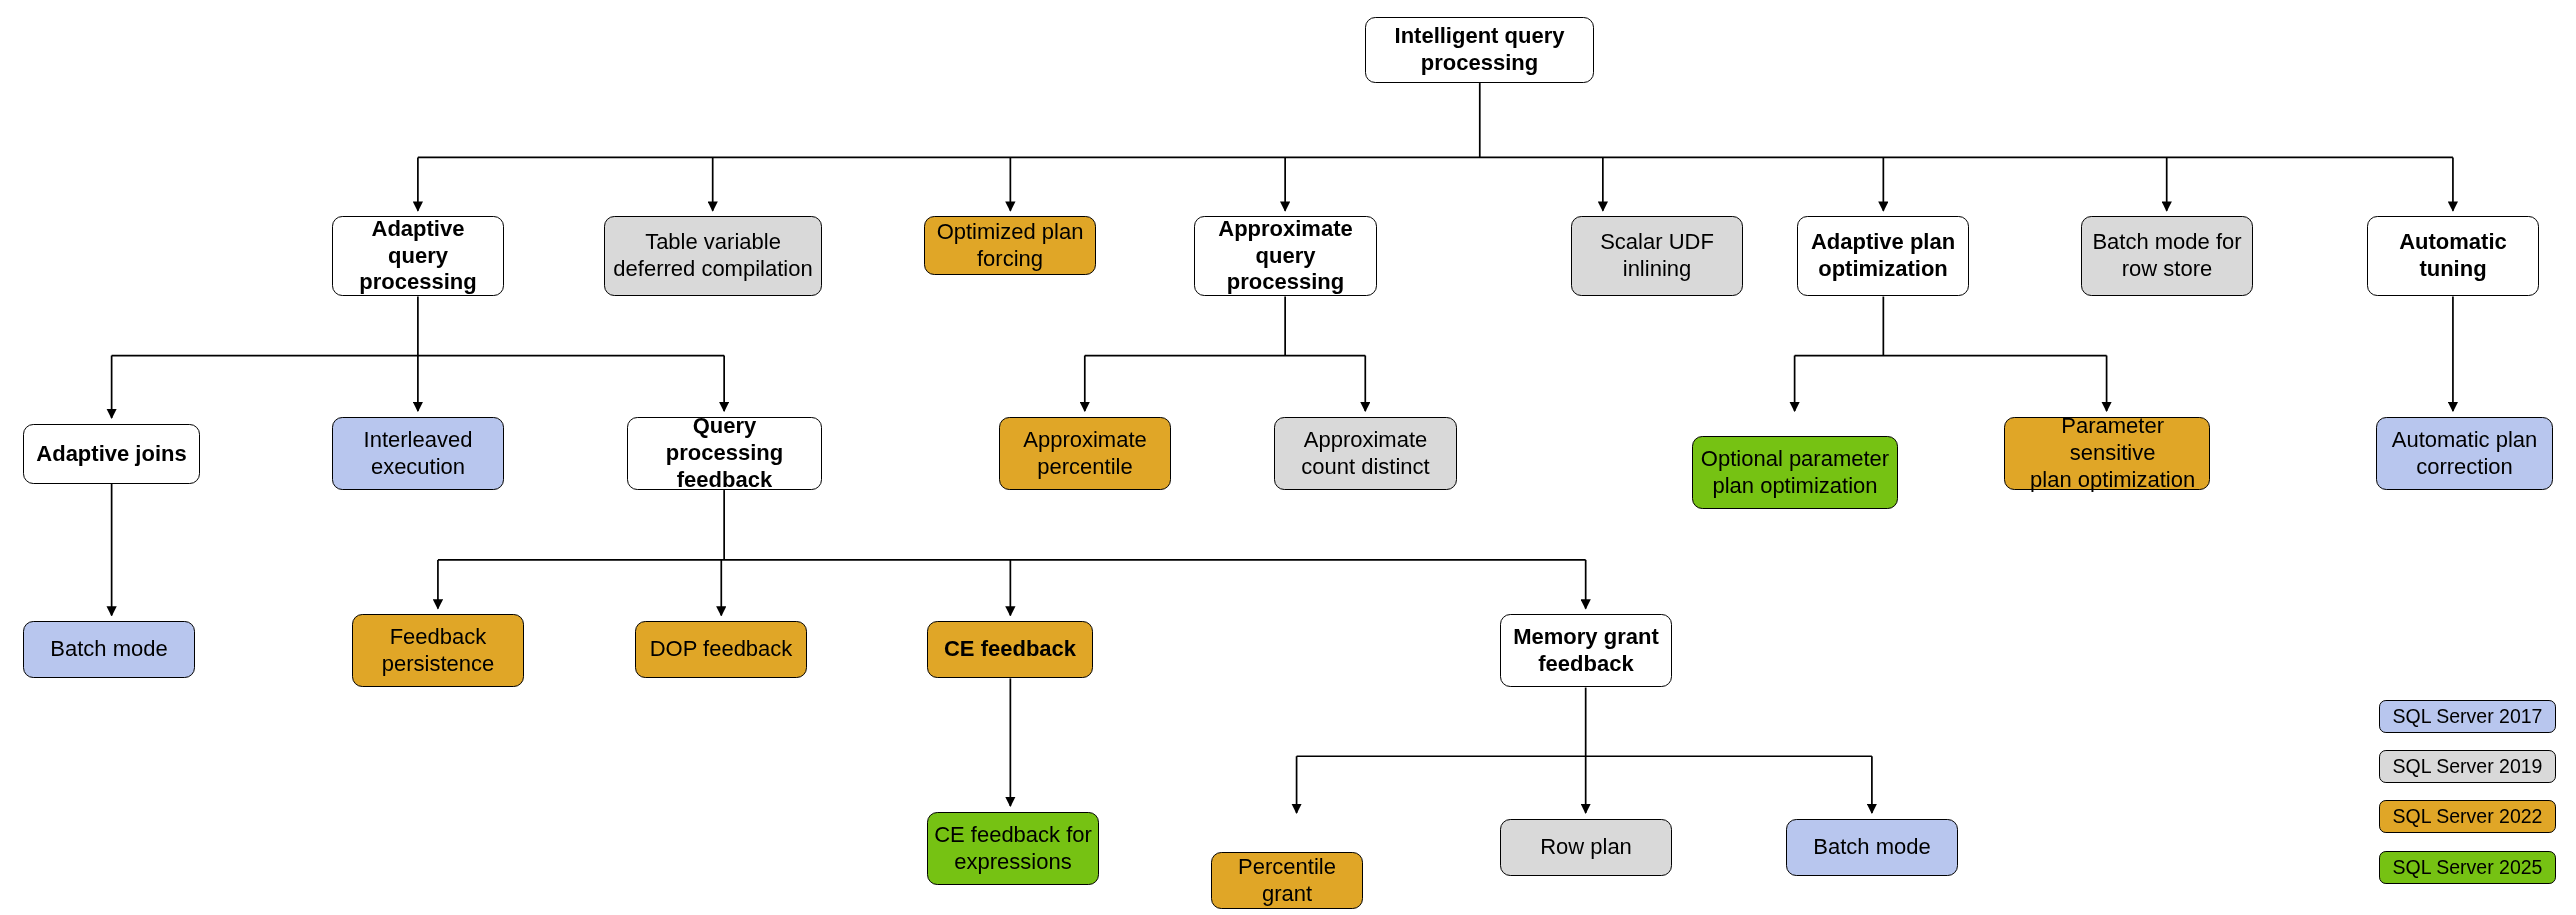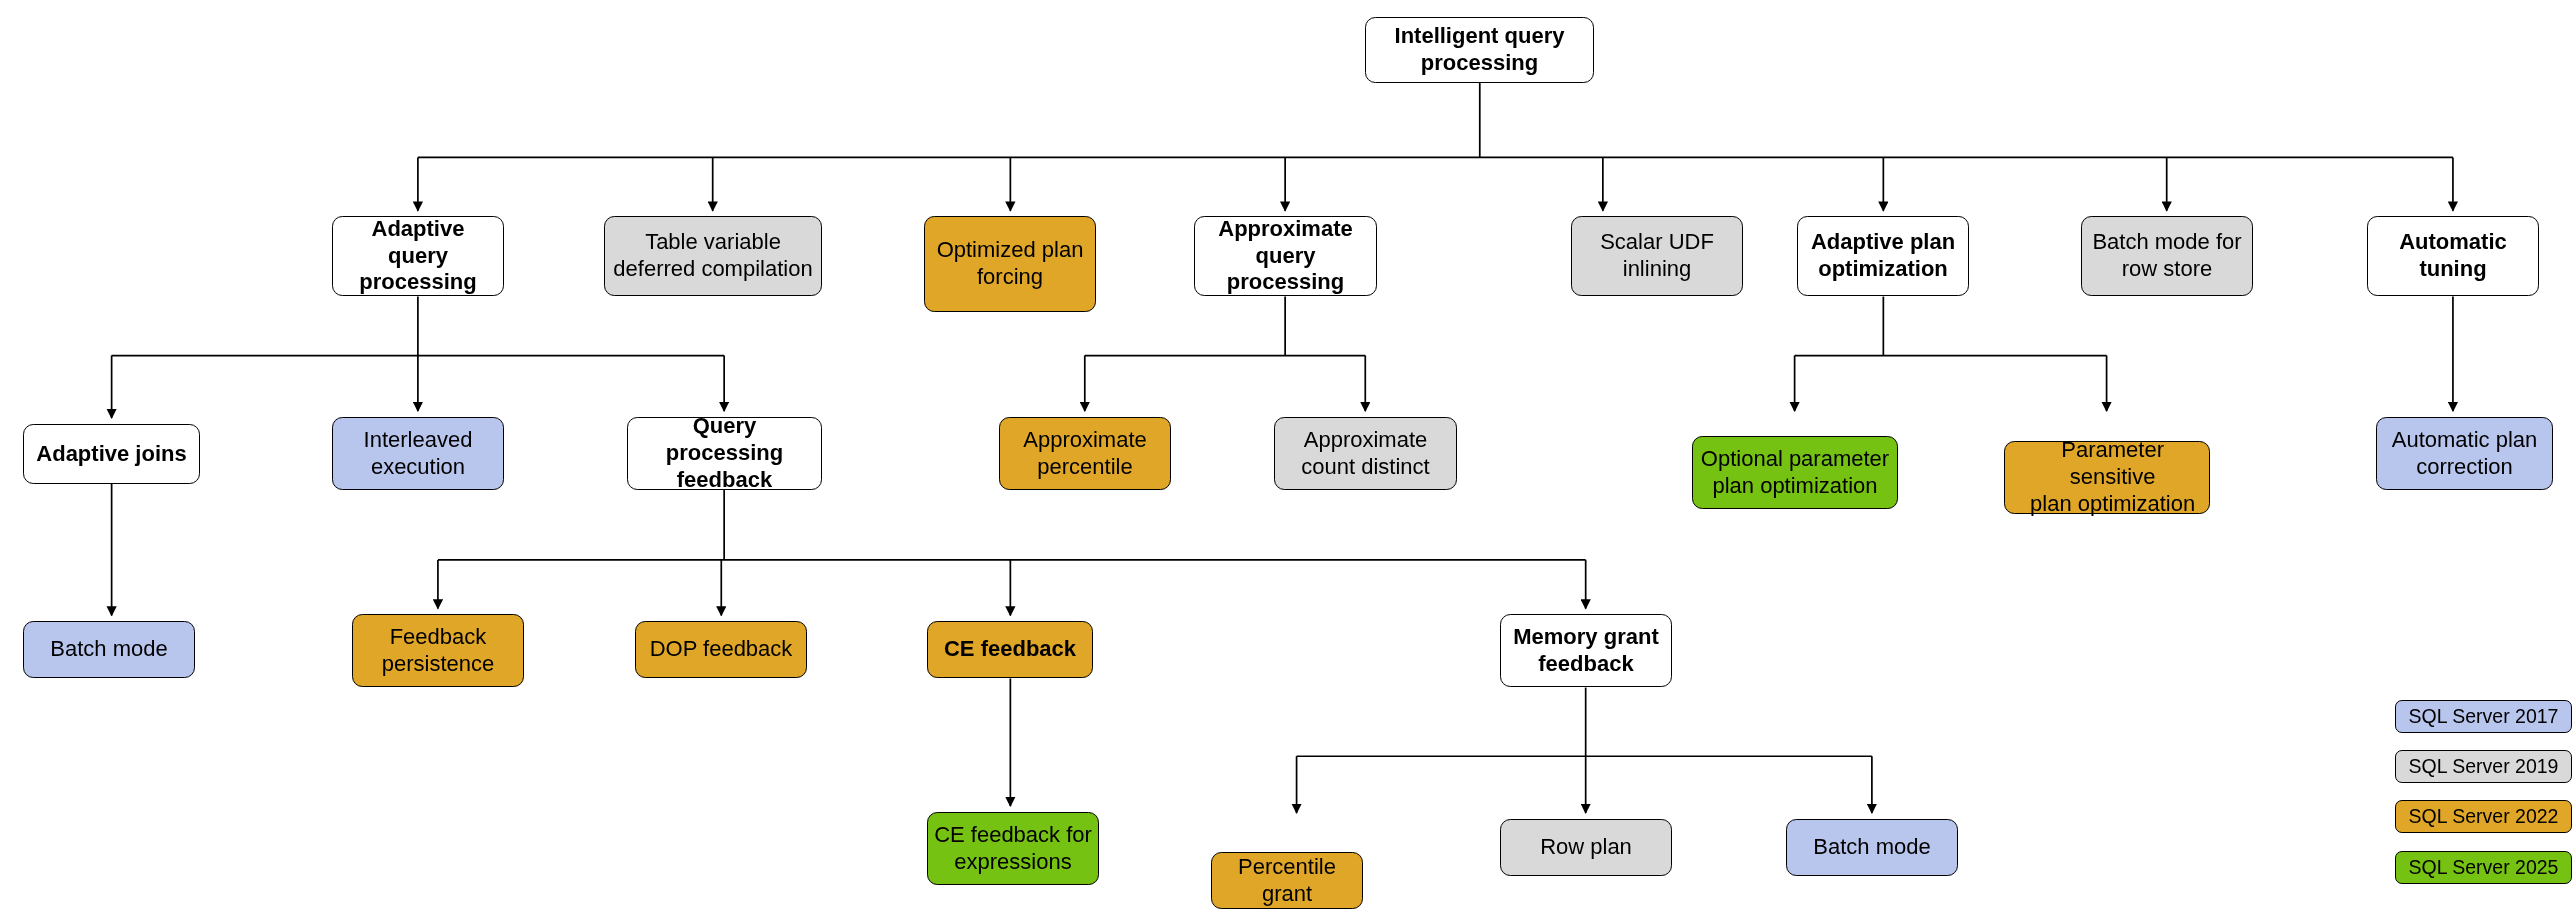--- a/index.html
+++ b/index.html
@@ -48,21 +48,20 @@
     position: absolute;
     box-sizing: border-box;
     border: 1.7px solid #000000;
     border-radius: 6.9px;
     display: flex;
     align-items: center;
     justify-content: center;
     font-size: 19.5px;
     color: #000000;
     font-weight: normal;
-    margin-left: 16px;
   }
 </style>
 </head>
 <body>
 
 <div id="canvas">
   <svg id="edges" viewBox="0 0 4500 1600">
     <defs>
       <marker id="arrow" viewBox="0 0 10 10" refX="9" refY="5" markerWidth="6" markerHeight="6" orient="auto-start-reverse">
         <path d="M 0 0 L 10 5 L 0 10 z" fill="#000000"></path>
@@ -108,21 +107,21 @@
         <path d="M 3270 1321 L 3270 1420" marker-end="url(#arrow)"></path>
       </g>
   </svg>
   <div id="nodes">
       <div class="node white" style="left: 1365px; top: 17px; width: 229px; height: 66px;">Intelligent query
 processing</div>
       <div class="node white" style="left: 332px; top: 216px; width: 172px; height: 80px;">Adaptive query
 processing</div>
       <div class="node gray" style="left: 604px; top: 216px; width: 218px; height: 80px;">Table variable
 deferred compilation</div>
-      <div class="node gold" style="left: 924px; top: 216px; width: 172px; height: 96px;">Optimized plan
+      <div class="node gold" style="left: 924px; top: 216px; width: 172px; height: 59px;">Optimized plan
 forcing</div>
       <div class="node white" style="left: 1194px; top: 216px; width: 183px; height: 80px;">Approximate
 query processing</div>
       <div class="node gray" style="left: 1571px; top: 216px; width: 172px; height: 80px;">Scalar UDF
 inlining</div>
       <div class="node white" style="left: 1797px; top: 216px; width: 172px; height: 80px;">Adaptive plan
 optimization</div>
       <div class="node gray" style="left: 2081px; top: 216px; width: 172px; height: 80px;">Batch mode for
 row store</div>
       <div class="node white" style="left: 2367px; top: 216px; width: 172px; height: 80px;">Automatic
@@ -131,21 +130,21 @@
       <div class="node blue" style="left: 332px; top: 417px; width: 172px; height: 73px;">Interleaved
 execution</div>
       <div class="node white" style="left: 627px; top: 417px; width: 195px; height: 73px;">Query processing
 feedback</div>
       <div class="node gold" style="left: 999px; top: 417px; width: 172px; height: 73px;">Approximate
 percentile</div>
       <div class="node gray" style="left: 1274px; top: 417px; width: 183px; height: 73px;">Approximate
 count distinct</div>
       <div class="node green" style="left: 1692px; top: 417px; width: 206px; height: 73px; margin-top: 19px;">Optional parameter
 plan optimization</div>
-      <div class="node gold" style="left: 2004px; top: 441px; width: 206px; height: 73px; padding-left: 17px;">Parameter sensitive
+      <div class="node gold" style="left: 2004px; top: 417px; width: 206px; height: 73px; padding-left: 17px;">Parameter sensitive
 plan optimization</div>
       <div class="node blue" style="left: 2376px; top: 417px; width: 177px; height: 73px;">Automatic plan
 correction</div>
       <div class="node blue" style="left: 23px; top: 621px; width: 172px; height: 57px;">Batch mode</div>
       <div class="node gold" style="left: 352px; top: 614px; width: 172px; height: 73px;">Feedback
 persistence</div>
       <div class="node gold" style="left: 635px; top: 621px; width: 172px; height: 57px;">DOP feedback</div>
       <div class="node gold" style="left: 927px; top: 621px; width: 166px; height: 57px; font-weight: bold;">CE feedback</div>
       <div class="node white" style="left: 1500px; top: 614px; width: 172px; height: 73px;">Memory grant
 feedback</div>

